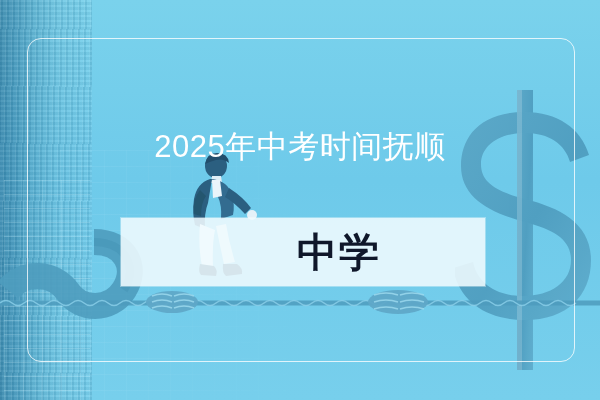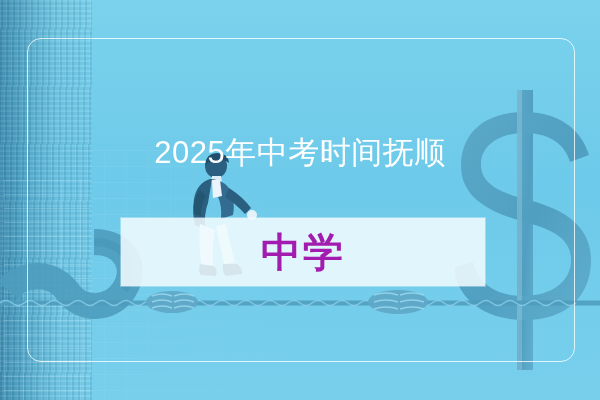--- a/index.html
+++ b/index.html
@@ -157,21 +157,21 @@
     border: 1.5px solid rgba(255,255,255,0.78);
     border-radius: 14px;
     box-sizing: border-box;
     pointer-events: none;
   }
 
   
   .title {
     position: absolute;
     left: 0;
-    top: 134px;
+    top: 128px;
     width: 600px;
     text-align: center;
     font-size: 31px;
     line-height: 38px;
     color: #ffffff;
     letter-spacing: 0.5px;
     white-space: nowrap;
   }
 
   
@@ -188,23 +188,24 @@
     position: absolute;
     left: 121px;
     top: 218px;
     width: 364px;
     height: 68px;
     display: flex;
     align-items: center;
     justify-content: center;
     font-size: 40px;
     font-weight: bold;
-    color: #a21caf;
+    color: #0f172a;
     letter-spacing: 2px;
     white-space: nowrap;
+    padding-left: 36px;
   }
 </style>
 </head>
 <body>
 
 <div class="canvas">
 
   <div class="bg-base"></div>
 
   <div class="texture-strip"></div>

